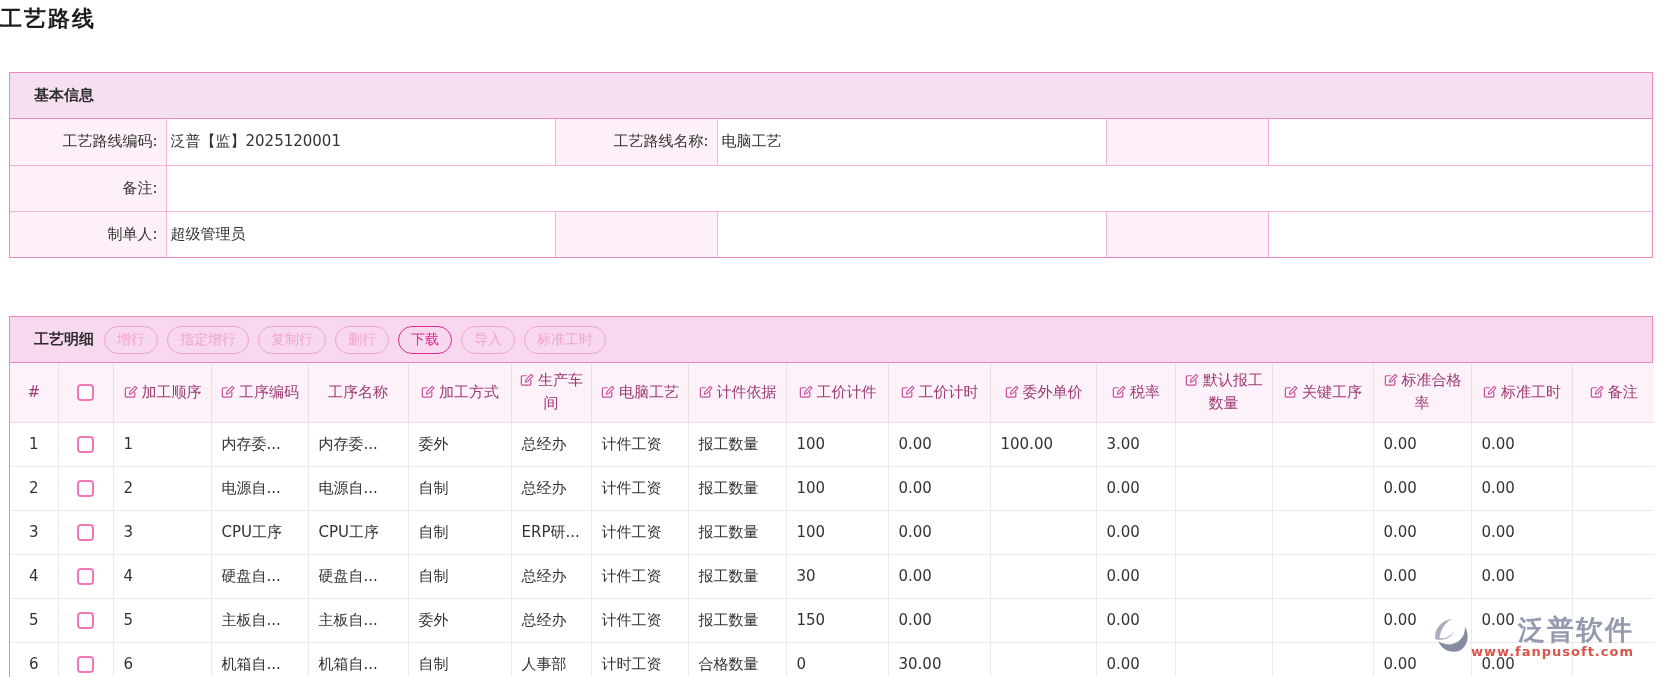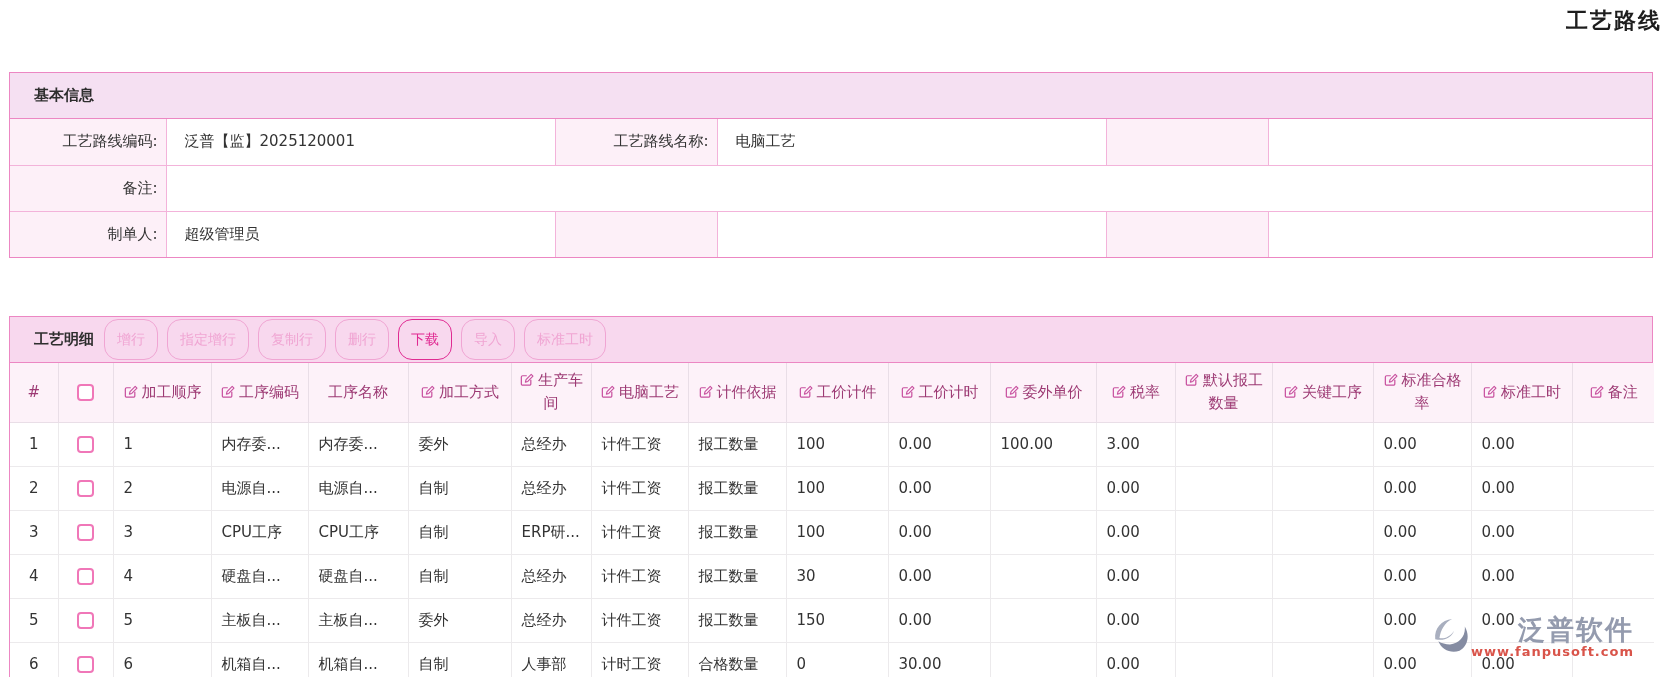--- a/index.html
+++ b/index.html
@@ -6,26 +6,27 @@
   html,body { width:1662px; height:677px; }
   body {
     background:#fff;
     font-family:"DejaVu Sans", sans-serif;
     color:#333;
     position:relative;
     overflow:hidden;
     padding-top:6px;
   }
   .page-title {
-    text-align:right;
+    text-align:left;
     font-size:22px;
     line-height:30px;
     font-weight:bold;
     color:#1d1d1d;
     letter-spacing:2px;
+    font-family:Liberation Mono, monospace;
   }
   .panel {
     margin:0 9px;
     border:1px solid #ec87c3;
     background:#fff;
   }
   .panel-basic { margin-top:36px; }
   .panel-detail { margin-top:58px; }
   .panel-header {
     height:46px;
@@ -40,29 +41,29 @@
   
   .form-table { width:100%; border-collapse:collapse; table-layout:fixed; }
   .form-table td {
     border:1px solid #f3b3da;
     height:46px;
     font-size:15px;
     overflow:hidden;
     white-space:nowrap;
   }
   .form-table td.lbl { background:#fdf0f8; text-align:right; padding-right:8px; }
-  .form-table td.val { background:#fff; text-align:left; padding-left:18px; }
+  .form-table td.val { background:#fff; text-align:left; padding-left:4px; }
   .form-table tr:first-child td { border-top:0; }
   .form-table tr:last-child td { border-bottom:0; }
   .form-table td:first-child { border-left:0; }
   .form-table td:last-child { border-right:0; }
   
   .tb-buttons { display:flex; gap:9px; margin-left:10px; align-items:center; }
   .tbtn {
-    height:41px;
+    height:28px;
     padding:0 12px;
     border-radius:14px;
     border:1px solid #f0a5d3;
     color:#f0a5d3;
     background:transparent;
     font-size:14px;
     font-family:inherit;
     cursor:pointer;
     line-height:25px;
   }

